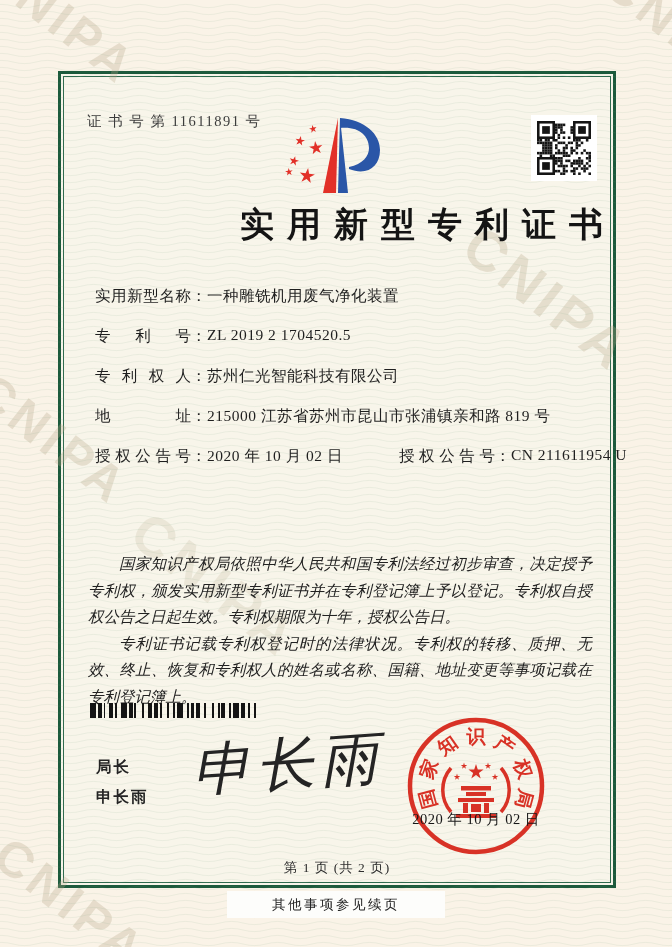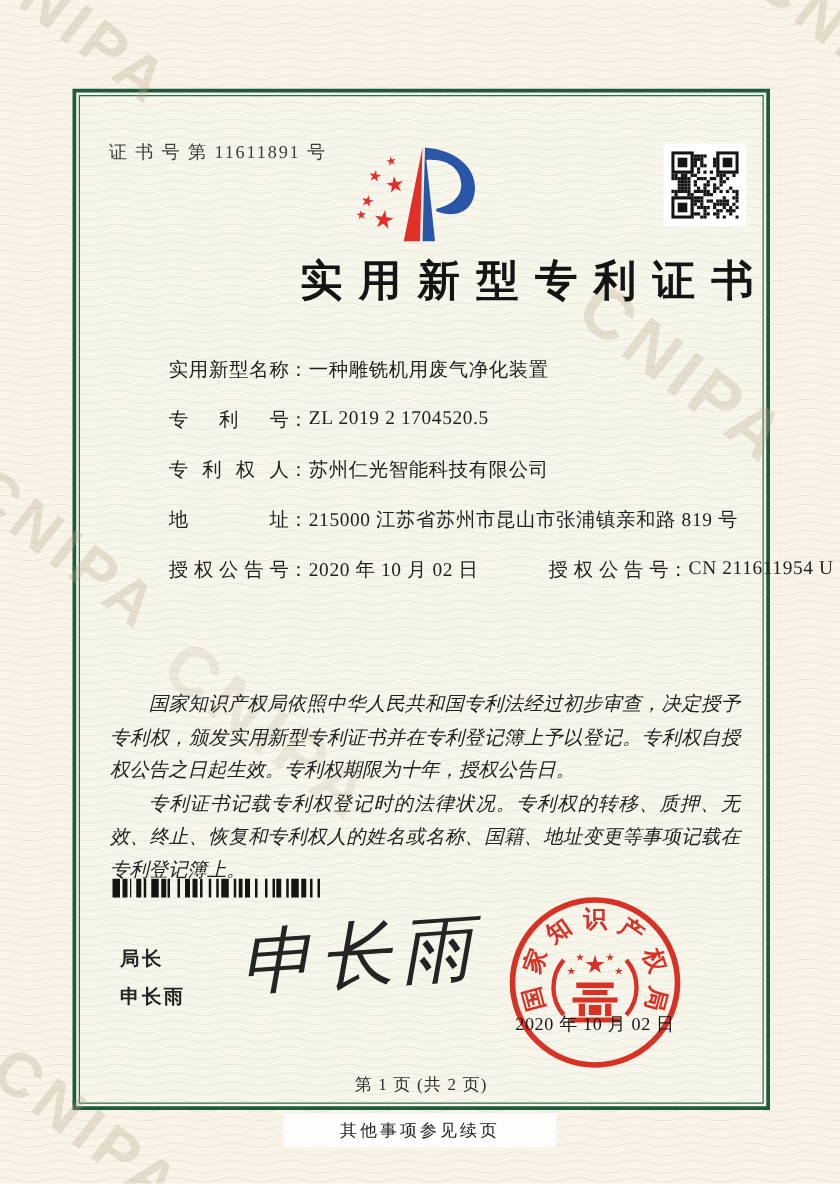--- a/index.html
+++ b/index.html
@@ -18,21 +18,21 @@
          border:3px solid #1c5a3c;background:rgba(246,246,236,0.55);}
   #frame::before{content:'';position:absolute;inset:2px;border:1px solid #2f6b4f;}
   .content{z-index:3;}
   
   #cert-no{left:87px;top:112px;font-size:14.5px;letter-spacing:1.5px;color:#3c3c3c;text-align:right;}
   #title{left:58px;top:202px;width:558px;text-align:right;font-size:34px;font-weight:bold;
          letter-spacing:13px;text-indent:13px;color:#141414;}
   #qr-box{left:531px;top:115px;width:66px;height:66px;background:#fff;display:flex;align-items:center;justify-content:center;}
   
   #fields{left:95px;top:286px;width:500px;font-size:15.5px;color:#1f1f1f;}
-  .frow{height:40px;white-space:nowrap;margin-left:40px;}
+  .frow{height:40px;white-space:nowrap;}
   .flabel{display:inline-block;width:96px;text-align:justify;text-align-last:justify;vertical-align:top;}
   .fcolon{display:inline-block;width:16px;vertical-align:top;}
   .fvalue{letter-spacing:0.5px;vertical-align:top;}
   .grant-gap{display:inline-block;width:56px;}
   
   #body-text{left:88px;top:551px;width:504px;font-size:15.5px;line-height:26.5px;color:#222;
              text-align:justify;font-style:italic;}
   #body-text p{margin:0;text-indent:2em;}
   
   #barcode{left:90px;top:703px;width:166px;height:15px;display:flex;}

